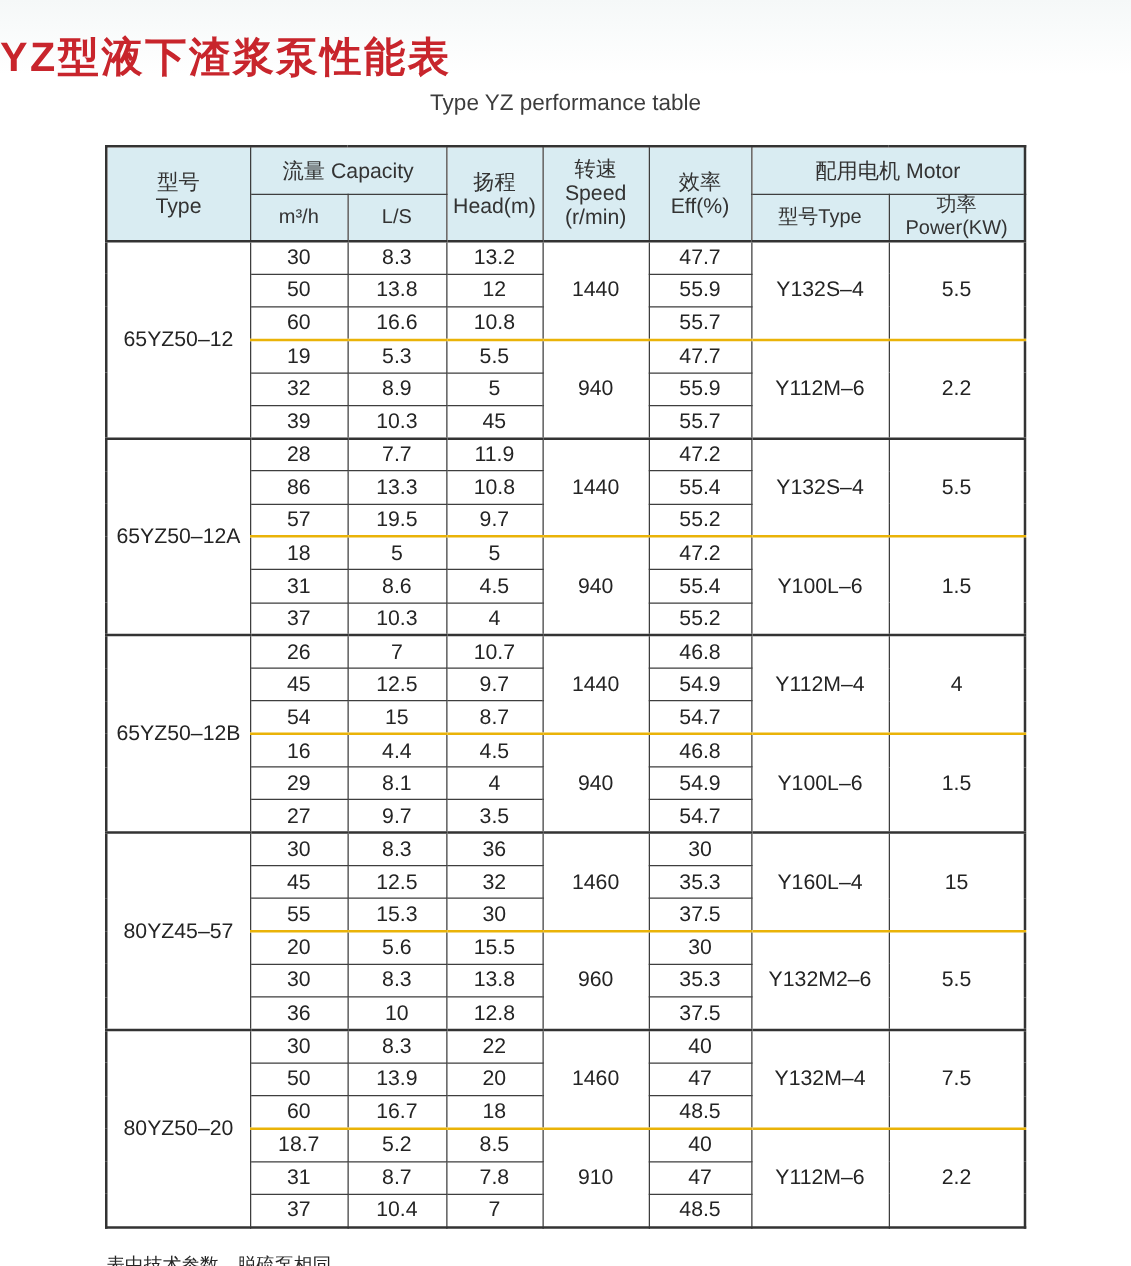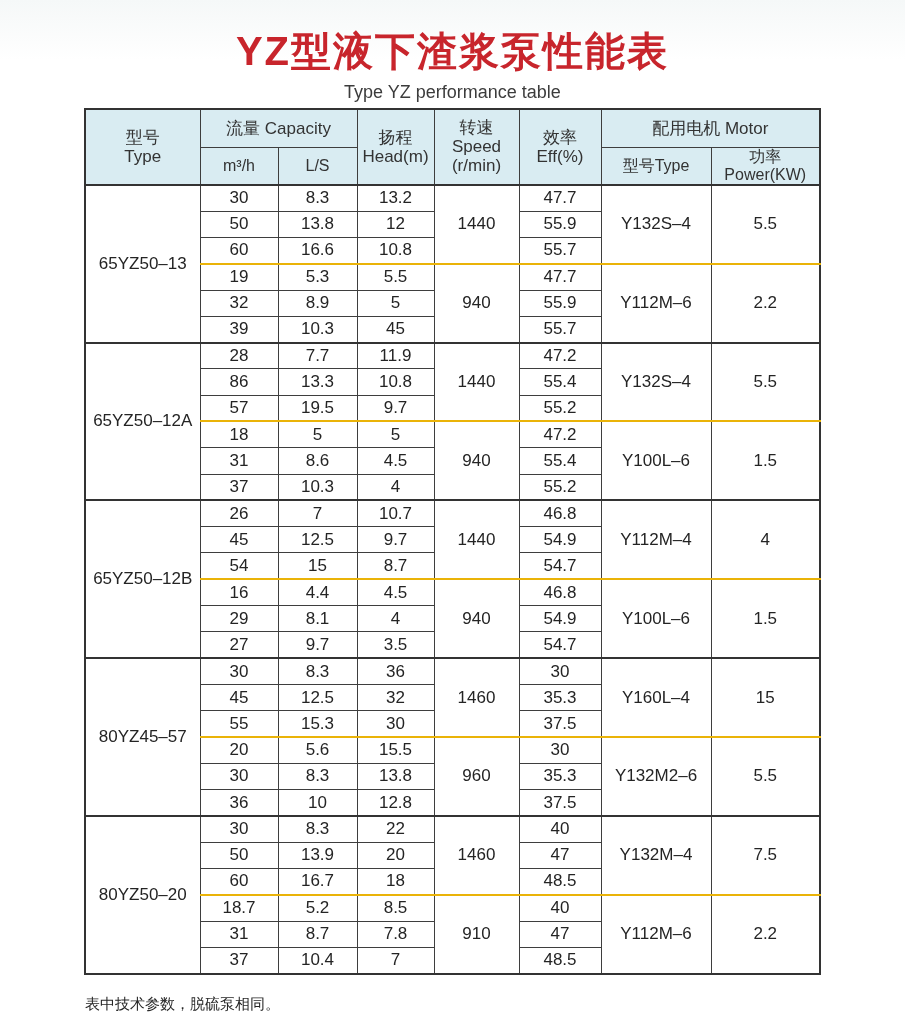--- a/index.html
+++ b/index.html
@@ -9,31 +9,31 @@
     font-family:"Liberation Sans","DejaVu Sans",sans-serif;
     color:#242424;
   }
   .page{
     width:905px;height:1013px;
     background:linear-gradient(180deg,#f5f8f8 0,#ffffff 60px);
     box-sizing:border-box;
     padding-top:24px;
   }
   .title{
-    margin:0;text-align:center;
-    font-size:40px;font-weight:bold;letter-spacing:2px;
+    margin:0;text-align:left;
+    font-size:33px;font-weight:bold;letter-spacing:2px;
     color:#c8252c;
   }
   .subtitle{
     margin-top:3px;text-align:center;
     font-size:18px;color:#3c3c3c;
   }
   table.perf{
     border-collapse:collapse;table-layout:fixed;
-    width:735px;margin:5px auto 0;
+    width:735px;margin:23px auto 0;
     border:2px solid #333;
     background:#ffffff;
   }
   .perf th,.perf td{
     border:1px solid #3e3e3e;
     text-align:center;vertical-align:middle;
     padding:0;overflow:hidden;
     font-size:17px;color:#242424;
     font-weight:normal;
   }
@@ -86,21 +86,21 @@
       </tr>
       <tr class="sub">
         <th>m³/h</th>
         <th>L/S</th>
         <th>型号Type</th>
         <th>功率Power(KW)</th>
       </tr>
     </thead>
     <tbody>
         <tr class="group-start">
-          <td rowspan="6">65YZ50–13</td>
+          <td rowspan="6">65YZ50–12</td>
           <td>30</td>
           <td>8.3</td>
           <td>13.2</td>
           <td rowspan="3">1440</td>
           <td>47.7</td>
           <td rowspan="3">Y132S–4</td>
           <td rowspan="3">5.5</td>
         </tr>
         <tr>
           <td>50</td>

